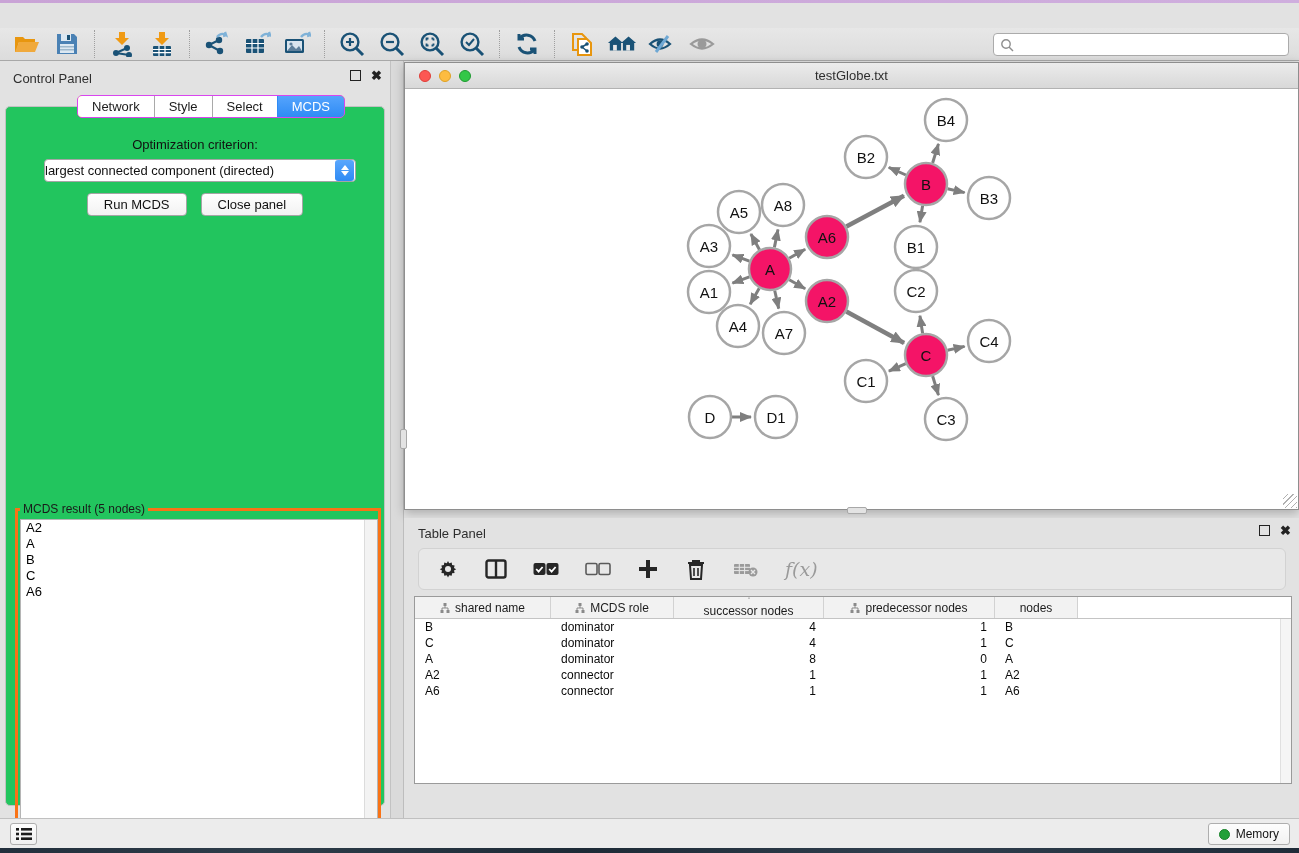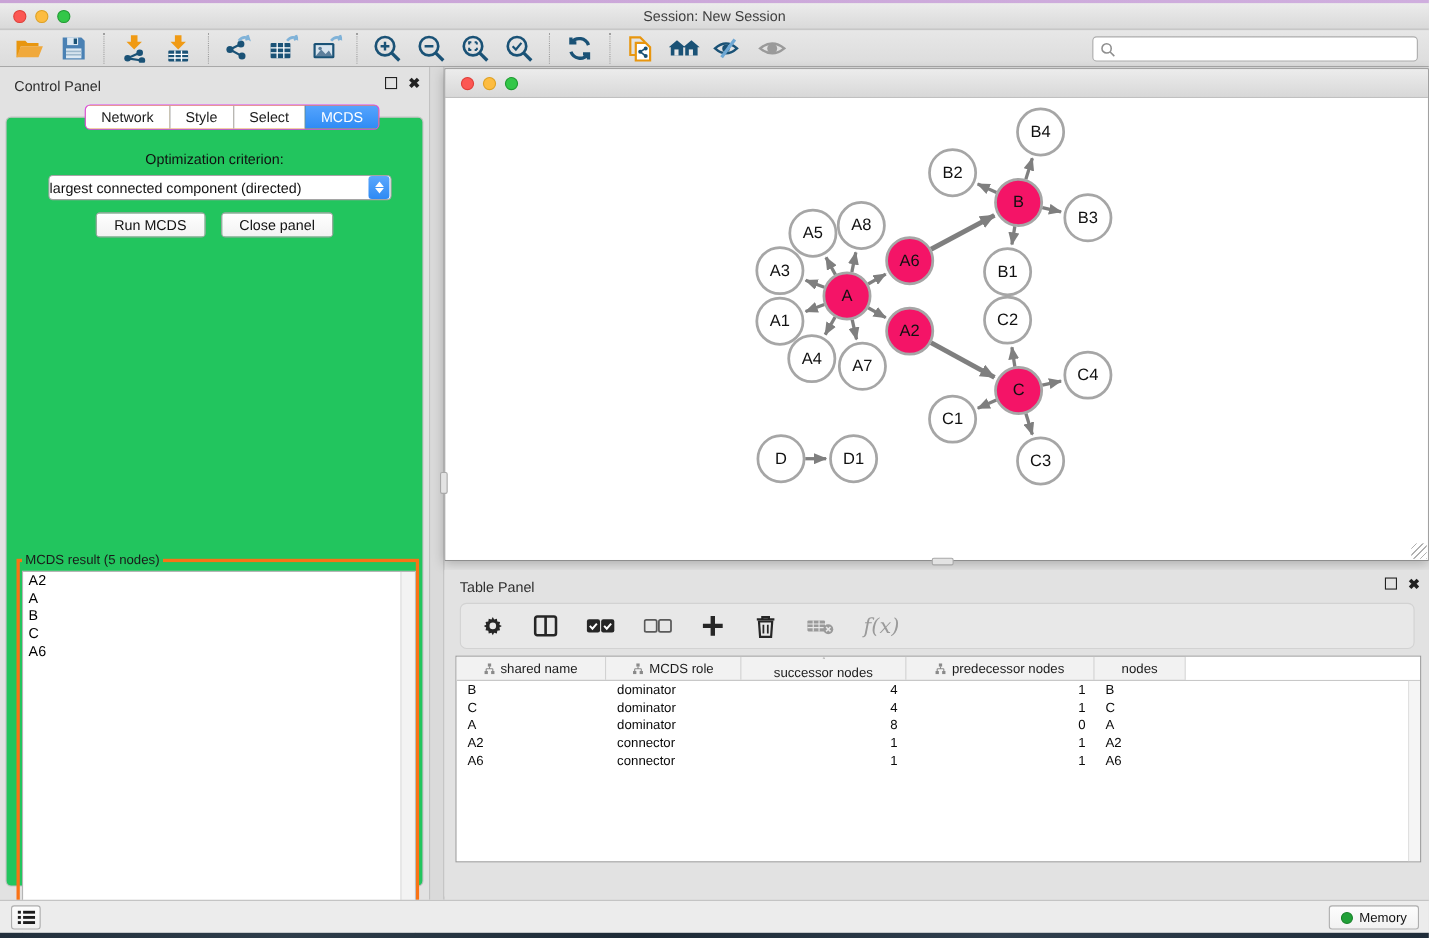--- a/index.html
+++ b/index.html
@@ -119,28 +119,20 @@
   .memory-btn span.lbl { font-size:12px; color:#111; }
 
   svg text { font-family:"Liberation Sans", sans-serif; }
 </style>
 </head>
 <body>
 
 <div class="screen">
   <div class="desktop-top"></div>
 
-  <div class="titlebar">
-    <div class="lights">
-      <div class="light red"></div>
-      <div class="light yellow"></div>
-      <div class="light green"></div>
-    </div>
-    <div class="title">Session: New Session</div>
-  </div>
 
   <div class="toolbar">
     <div class="tb-group">
       <div class="tb-icon">
         <svg width="26" height="22" viewBox="0 0 26 22">
             <path d="M1 4 h8 l2 2 h10 v3 H5 L2 19 H1 z" fill="#e8960f"></path>
             <path d="M5 9 h20 l-4 10 H1 z" fill="#f0a93c"></path>
           </svg>
       </div>
       <div class="tb-icon">
@@ -337,20 +329,21 @@
 
   <div class="v-divider"></div>
 
   <div class="net-window">
     <div class="net-titlebar">
       <div class="lights">
         <div class="light red"></div>
         <div class="light yellow"></div>
         <div class="light green"></div>
       </div>
+      <div class="net-title">testGlobe.txt</div>
     </div>
     <div class="net-canvas">
       <svg id="graph-svg" width="893" height="420" viewBox="0 0 893 420">
           <defs>
             <marker id="arrow" viewBox="0 0 12 10" refX="11" refY="5" markerWidth="12" markerHeight="10" orient="auto" markerUnits="userSpaceOnUse">
               <path d="M0,0 L12,5 L0,10 z" fill="#7f7f7f"></path>
             </marker>
             <marker id="arrowT" viewBox="0 0 14 12" refX="13" refY="6" markerWidth="14" markerHeight="12" orient="auto" markerUnits="userSpaceOnUse">
               <path d="M0,0 L14,6 L0,12 z" fill="#7f7f7f"></path>
             </marker>

